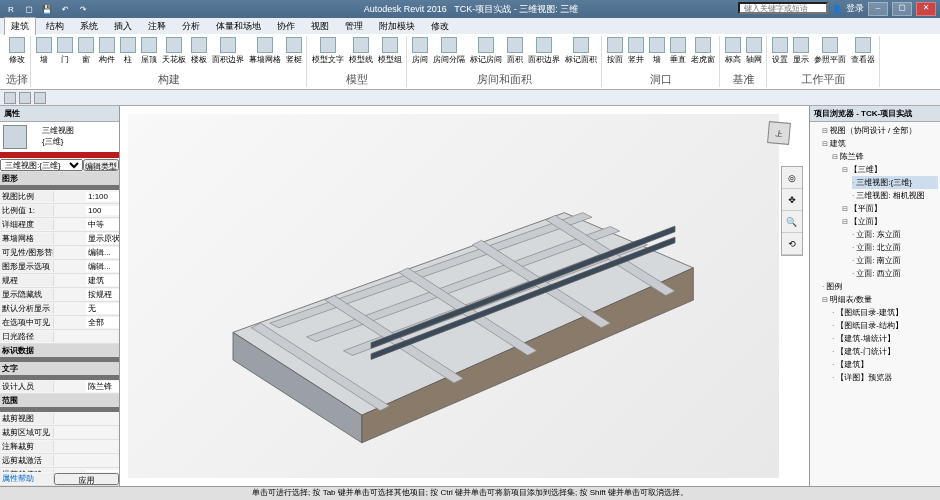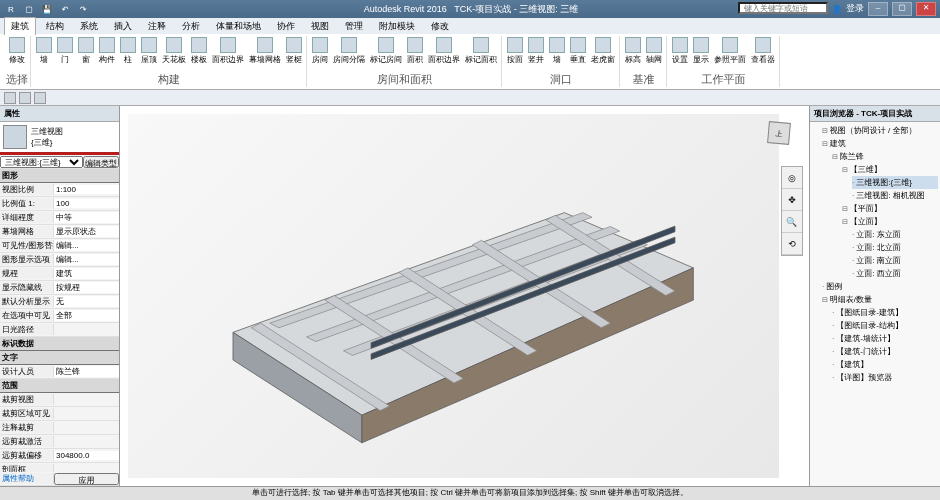--- a/index.html
+++ b/index.html
@@ -25,26 +25,26 @@
 .r-tool span { font-size: 8px; white-space: nowrap; }
 .r-label { font-size: 11px; color: #555; padding-top: 1px; }
 
 .qbar { height: 16px; background: #e8eef4; border-bottom: 1px solid #aaa; display: flex; align-items: center; padding: 0 4px; gap: 3px; }
 .qbar .q { width: 12px; height: 12px; background: #d0d8e0; border: 1px solid #999; cursor: pointer; font-size: 7px; text-align: center; }
 
 .main { display: flex; height: 380px; }
 
 .props { width: 120px; background: #f4f4f4; border-right: 1px solid #999; display: flex; flex-direction: column; font-size: 8px; overflow: hidden; }
 .props .p-title { background: #d8e0e8; padding: 2px 4px; font-weight: bold; border-bottom: 1px solid #aaa; }
-.props .p-head { display: flex; align-items: center; gap: 4px; padding: 3px; background: #fff; border-bottom: 3px solid #b91c1c; }
+.props .p-head { display: flex; gap: 15px; padding: 3px; background: #fff; border-bottom: 6px solid #b91c1c; }
 .props .p-head .p-icon { width: 24px; height: 24px; background: #ccd6e0; border: 1px solid #888; }
 .props .p-row { display: flex; border-bottom: 1px solid #e0e0e0; height: 14px; align-items: center; }
 .props .p-row .k { width: 54px; padding: 0 2px; background: #f0f0f0; border-right: 1px solid #ddd; overflow: hidden; white-space: nowrap; }
-.props .p-row .v { flex: 1; padding: 0 2px; background: #fff; overflow: hidden; white-space: nowrap; }
-.props .p-sec { background: #d8d8d8; padding: 1px 2px; font-weight: bold; border-bottom: 1px solid #737373; }
+.props .p-row .v { flex: 1; padding: 0 2px; background: #fff; overflow: hidden; white-space: nowrap; margin-left: 32px; }
+.props .p-sec { background: #d8d8d8; padding: 1px 2px; font-weight: bold; border-bottom: 5px solid #737373; }
 .props select, .props button { font-size: 8px; height: 12px; }
 
 .canvas { flex: 1; background: #fff; position: relative; border-right: 1px solid #999; }
 .canvas .model { position: absolute; inset: 8px 30px 8px 8px; background: linear-gradient(135deg,#f8f8f8,#e8e8e8); display: flex; align-items: center; justify-content: center; }
 .viewcube { position: absolute; top: 10px; right: 10px; width: 40px; height: 40px; }
 .cube { width: 22px; height: 22px; background: #ddd; border: 1px solid #888; margin: 6px auto; font-size: 7px; text-align: center; line-height: 22px; transform: rotate(5deg); }
 .navbar { position: absolute; top: 60px; right: 6px; width: 22px; background: #f0f0f0; border: 1px solid #aaa; }
 .navbar .nb { height: 22px; border-bottom: 1px solid #ccc; font-size: 9px; text-align: center; line-height: 22px; cursor: pointer; }
 
 .browser { width: 130px; background: #f8f8f8; display: flex; flex-direction: column; font-size: 8px; overflow: hidden; }
@@ -155,20 +155,37 @@
         <div class="r-tool">
           <div class="r-icon"></div>
           <span>幕墙网格</span>
         </div>
         <div class="r-tool">
           <div class="r-icon"></div>
           <span>竖梃</span>
         </div>
       </div>
       <div class="r-label">构建</div>
+    </div>
+    <div class="r-group">
+      <div class="r-tools">
+        <div class="r-tool">
+          <div class="r-icon"></div>
+          <span>模型文字</span>
+        </div>
+        <div class="r-tool">
+          <div class="r-icon"></div>
+          <span>模型线</span>
+        </div>
+        <div class="r-tool">
+          <div class="r-icon"></div>
+          <span>模型组</span>
+        </div>
+      </div>
+      <div class="r-label">模型</div>
     </div>
     <div class="r-group">
       <div class="r-tools">
         <div class="r-tool">
           <div class="r-icon"></div>
           <span>房间</span>
         </div>
         <div class="r-tool">
           <div class="r-icon"></div>
           <span>房间分隔</span>

